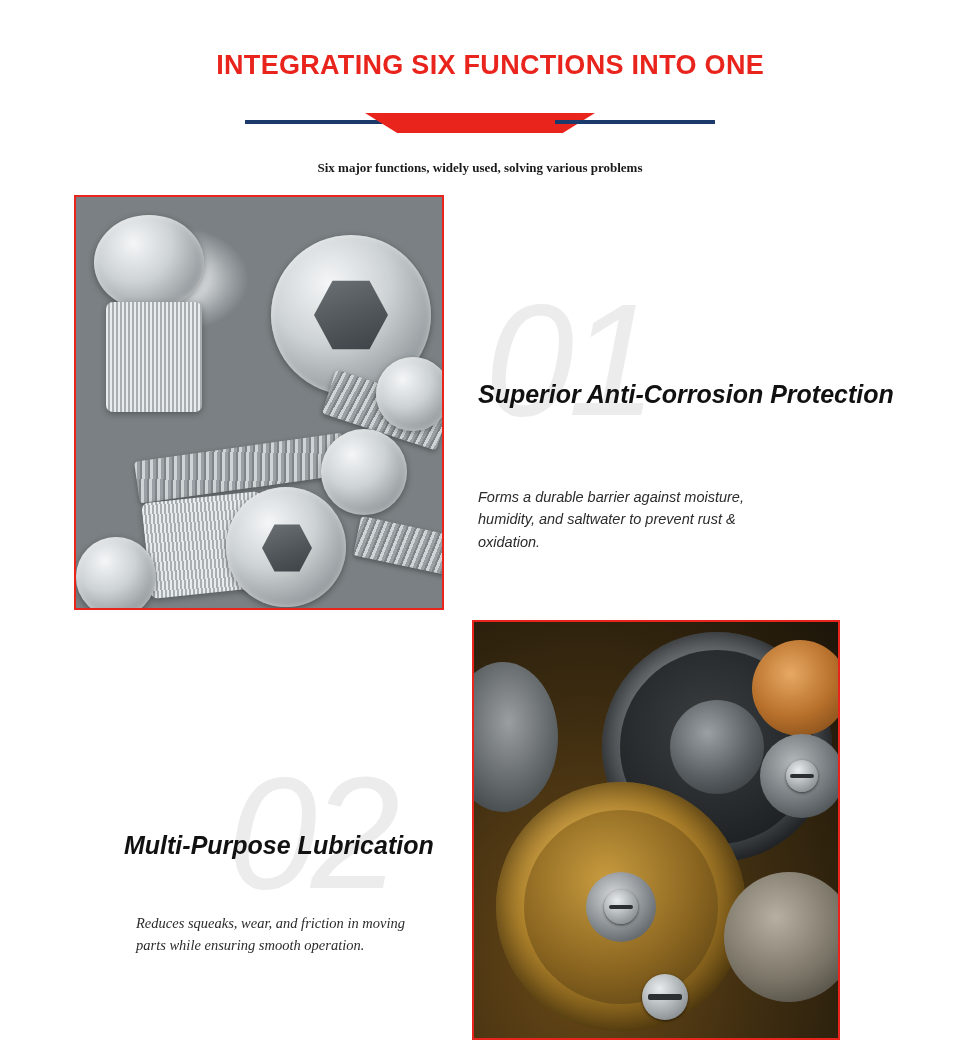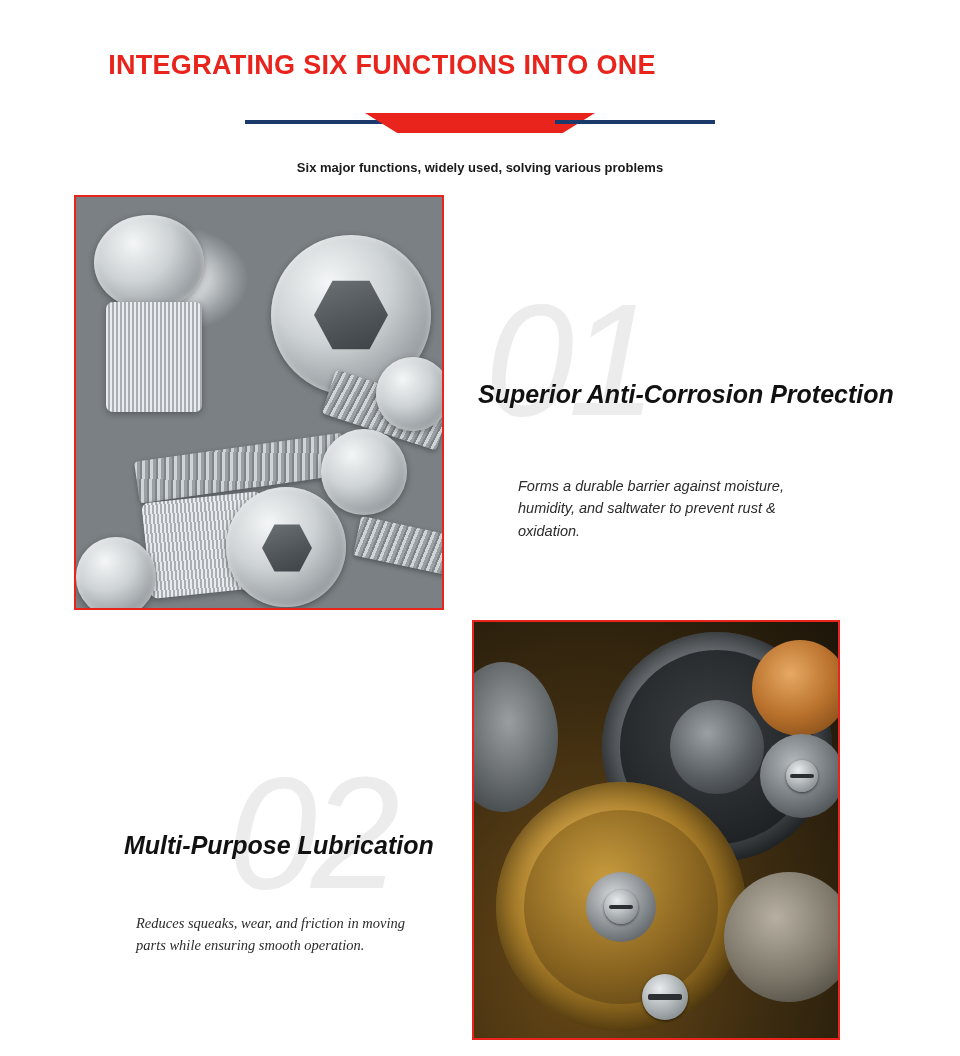--- a/index.html
+++ b/index.html
@@ -14,21 +14,21 @@
     font-family: "Liberation Sans", sans-serif;
     overflow: hidden;
   }
 
   
   .page-title {
     position: absolute;
     top: 50px;
     left: 0;
     width: 764px;
-    text-align: center;
+    text-align: right;
     font-size: 27px;
     font-weight: bold;
     color: #e8241c;
     letter-spacing: 0.3px;
     font-family: "Liberation Sans", sans-serif;
   }
 
   .divider {
     position: absolute;
     top: 113px;
@@ -57,20 +57,21 @@
 
   .subtitle {
     position: absolute;
     top: 160px;
     left: 0;
     width: 960px;
     text-align: center;
     font-size: 13px;
     font-weight: bold;
     color: #1a1a1a;
+    font-family: Liberation Serif, serif;
   }
 
   
   .feature {
     position: absolute;
   }
 
   .photo {
     position: absolute;
     border: 2px solid #e8241c;
@@ -216,21 +217,21 @@
       <div class="bolt-hex" style="left:186px; top:325px; width:50px; height:52px;"></div>
       <div class="bolt-shaft" style="left:280px; top:330px; width:110px; height:40px; transform:rotate(12deg);"></div>
       <div class="bolt-head" style="left:0px; top:340px; width:80px; height:80px;"></div>
     </div>
   </div>
 
   <div class="ghost-number" style="left:485px; top:280px;">01</div>
 
   <div class="feat-title" style="left:478px; top:380px;">Superior Anti-Corrosion Protection</div>
 
-  <div class="feat-desc" style="left:478px; top:475px; width:285px;margin-left:40px;">Forms a durable barrier against moisture, humidity, and saltwater to prevent rust &amp; oxidation.</div>
+  <div class="feat-desc" style="left:478px; top:486px; width:285px;">Forms a durable barrier against moisture, humidity, and saltwater to prevent rust &amp; oxidation.</div>
 </div>
 
 <div class="feature">
 
   <div class="photo" style="left:472px; top:620px; width:368px; height:420px;">
     <div class="inner gears">
 
       <div class="gear" style="left:128px; top:10px; width:230px; height:230px;
                   background: radial-gradient(circle at 40% 35%, #8d9296 0%, #5b6064 45%, #2e3235 80%, #1b1e20 100%);
                   box-shadow: 0 0 0 14px rgba(60,66,70,.0), inset 0 0 30px rgba(0,0,0,.7);">

